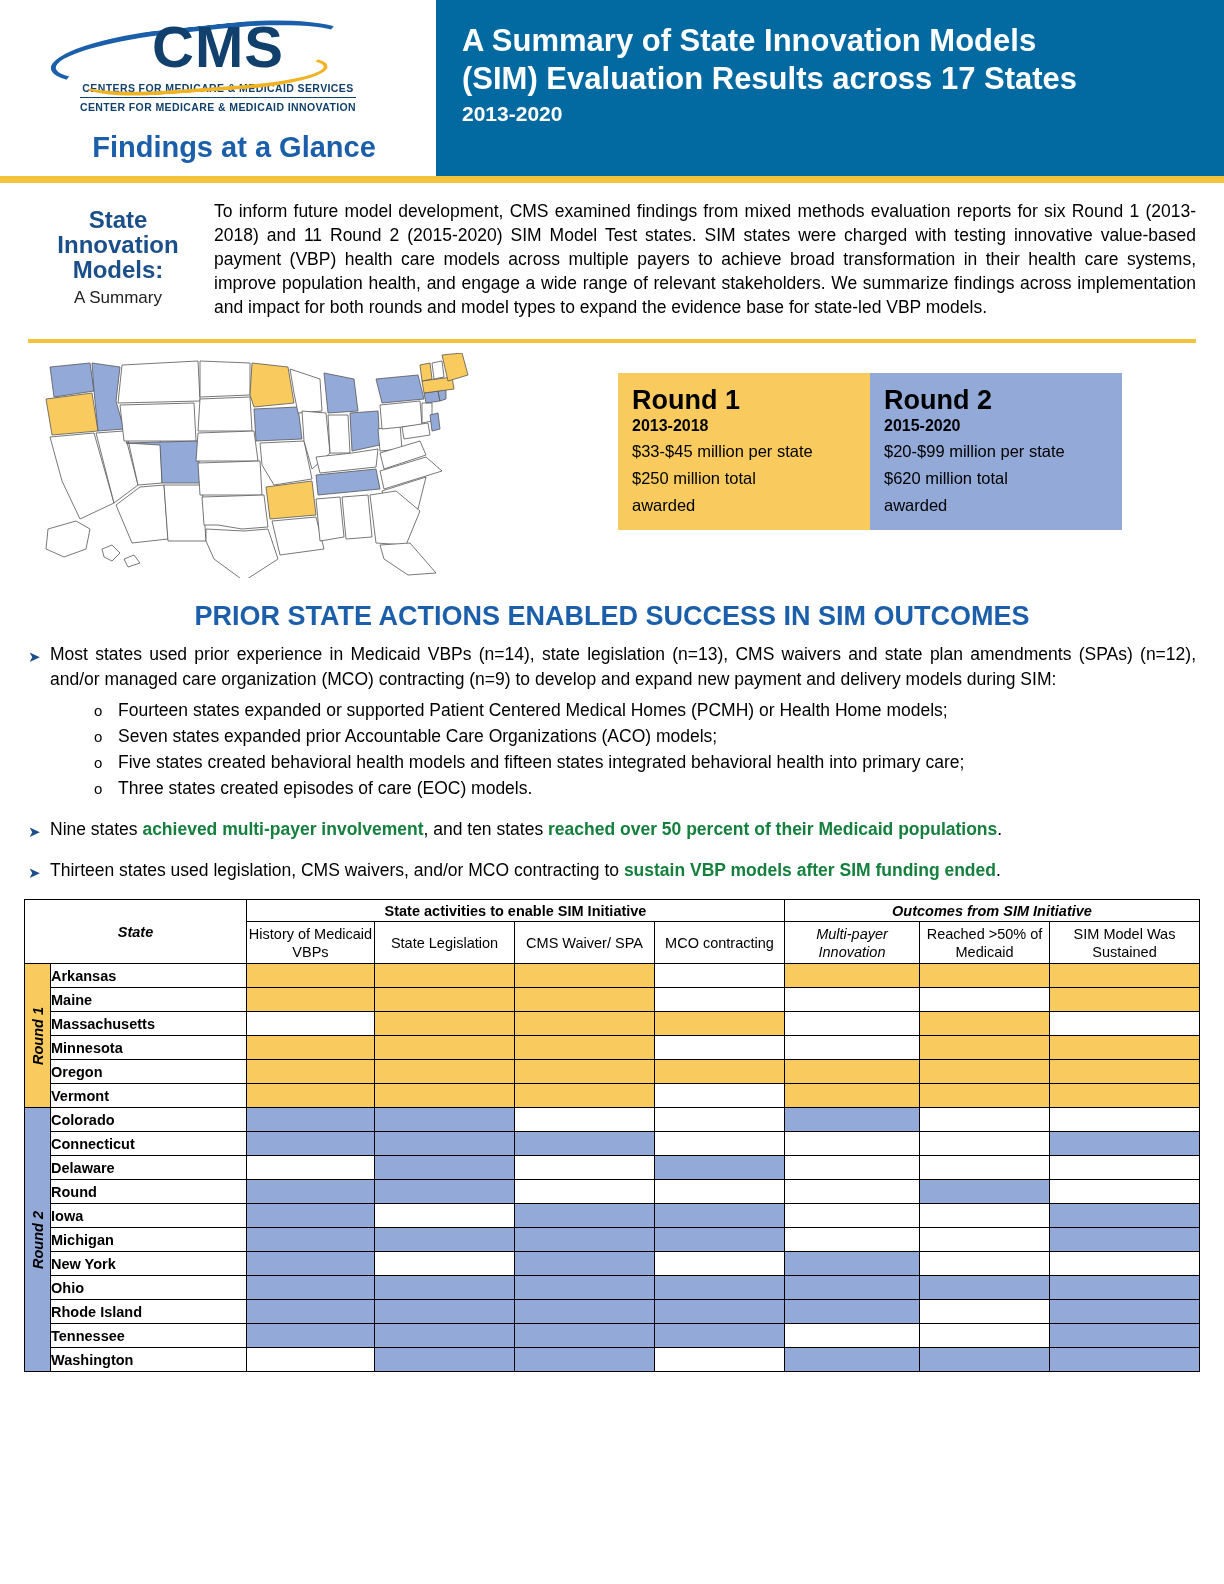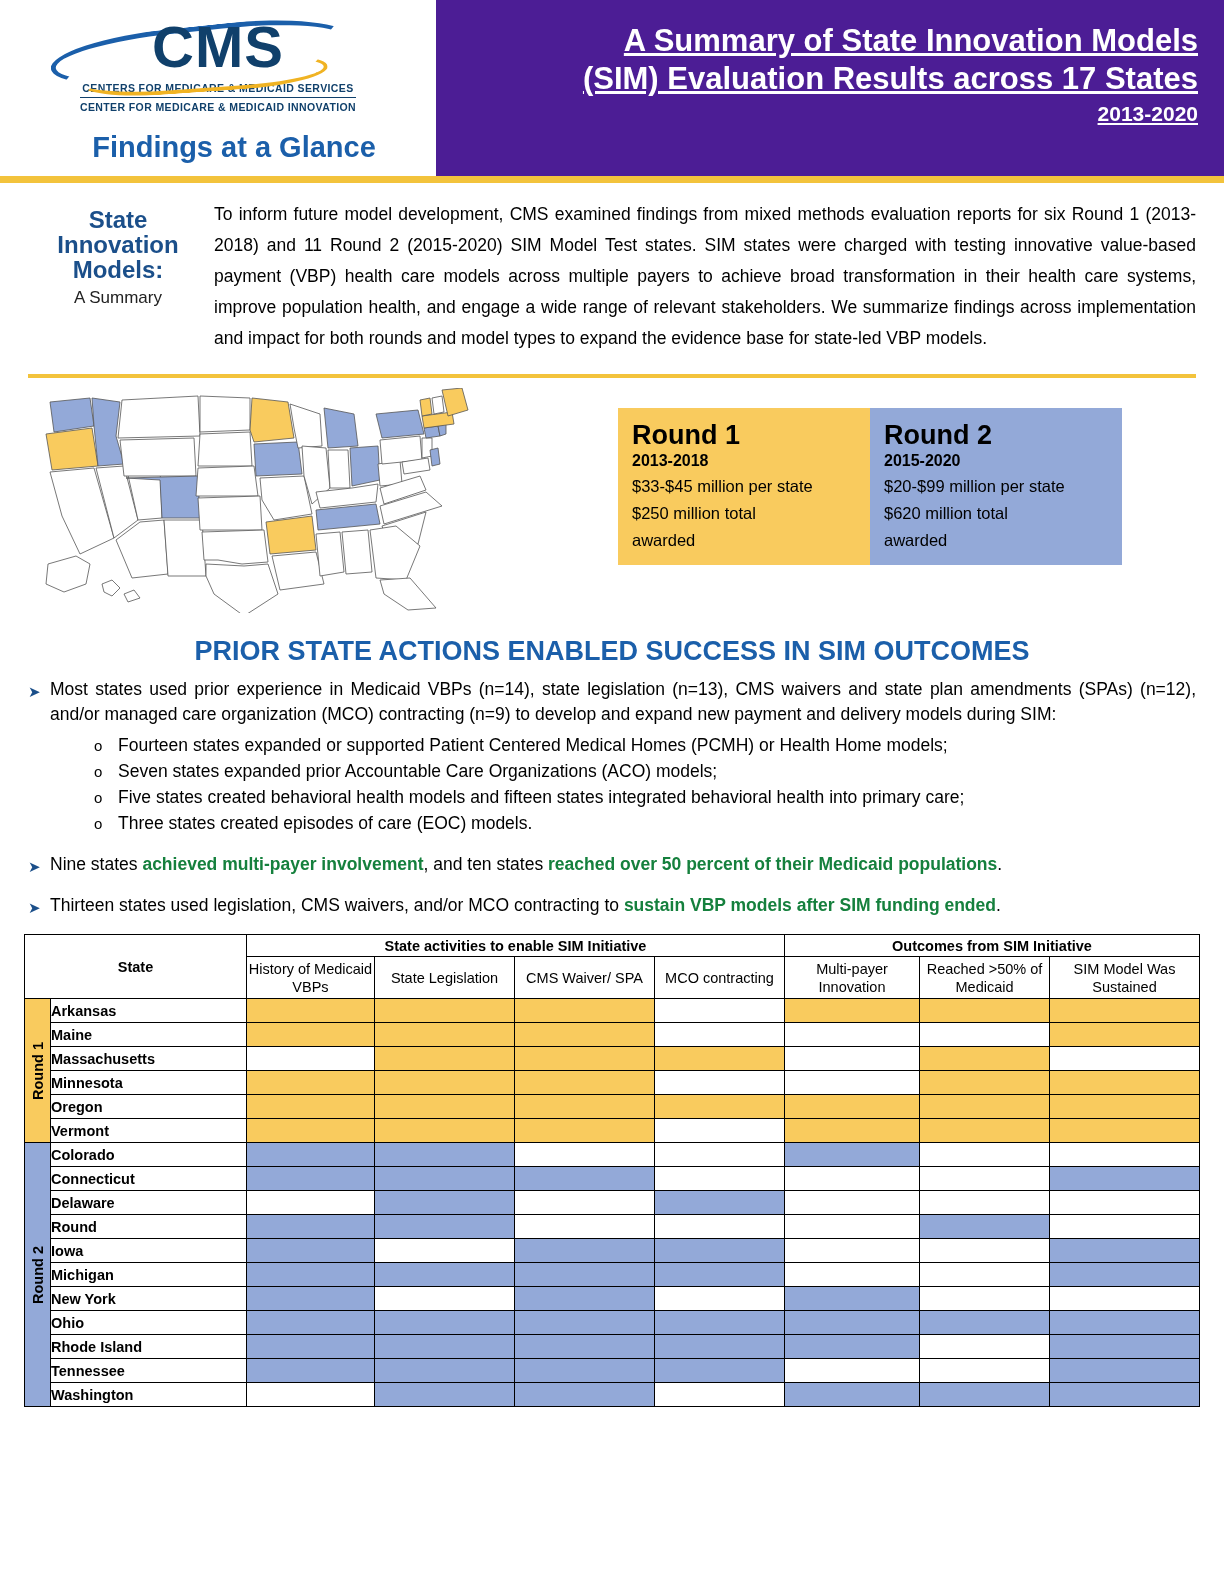--- a/index.html
+++ b/index.html
@@ -87,25 +87,24 @@
   .findings {
     text-align: center;
     font-size: 29px;
     font-weight: bold;
     color: #1b5faa;
     margin-top: 16px;
     margin-left: 32px;
   }
   .title-block {
     flex: 1;
-    background: #4c1d95;
+    background: #0369a1;
     color: #fff;
     padding: 22px 26px 10px 26px;
-    text-align: right;
-    text-decoration: underline;
+    text-align: left;
   }
   .title-block .t1 {
     font-size: 31px;
     font-weight: bold;
     line-height: 38px;
   }
   .title-block .t2 {
     font-size: 21px;
     font-weight: bold;
     margin-top: 4px;
@@ -133,21 +132,21 @@
     line-height: 25px;
   }
   .sim-label .l2 {
     font-size: 17px;
     margin-top: 6px;
     color: #222;
   }
   .summary-text {
     flex: 1;
     font-size: 17.5px;
-    line-height: 31px;
+    line-height: 24px;
     text-align: justify;
     padding-left: 6px;
   }
   .gold-rule2 {
     height: 4px;
     background: #f3c33c;
     margin: 12px 28px 0 28px;
   }
 
   
@@ -253,21 +252,21 @@
   .r1-bg { background: #f9cb5e; }
   .r2-bg { background: #93a9d8; }
   .state-name {
     font-weight: bold;
     font-size: 14.5px;
     padding: 2px 4px 2px 8px;
     height: 24px;
     white-space: nowrap;
   }
   .cell { height: 24px; }
-  .thick-left { border-left: 3px solid #000; }
+  .thick-left { border-left: 3px solid #000; font-style: italic; }
   .thick-right { border-right: 3px solid #000; }
   .thick-top { border-top: 3px solid #000; }
 
   
   svg.usmap { display:block; }
 </style>
 </head>
 <body>
 
 <div class="header">

